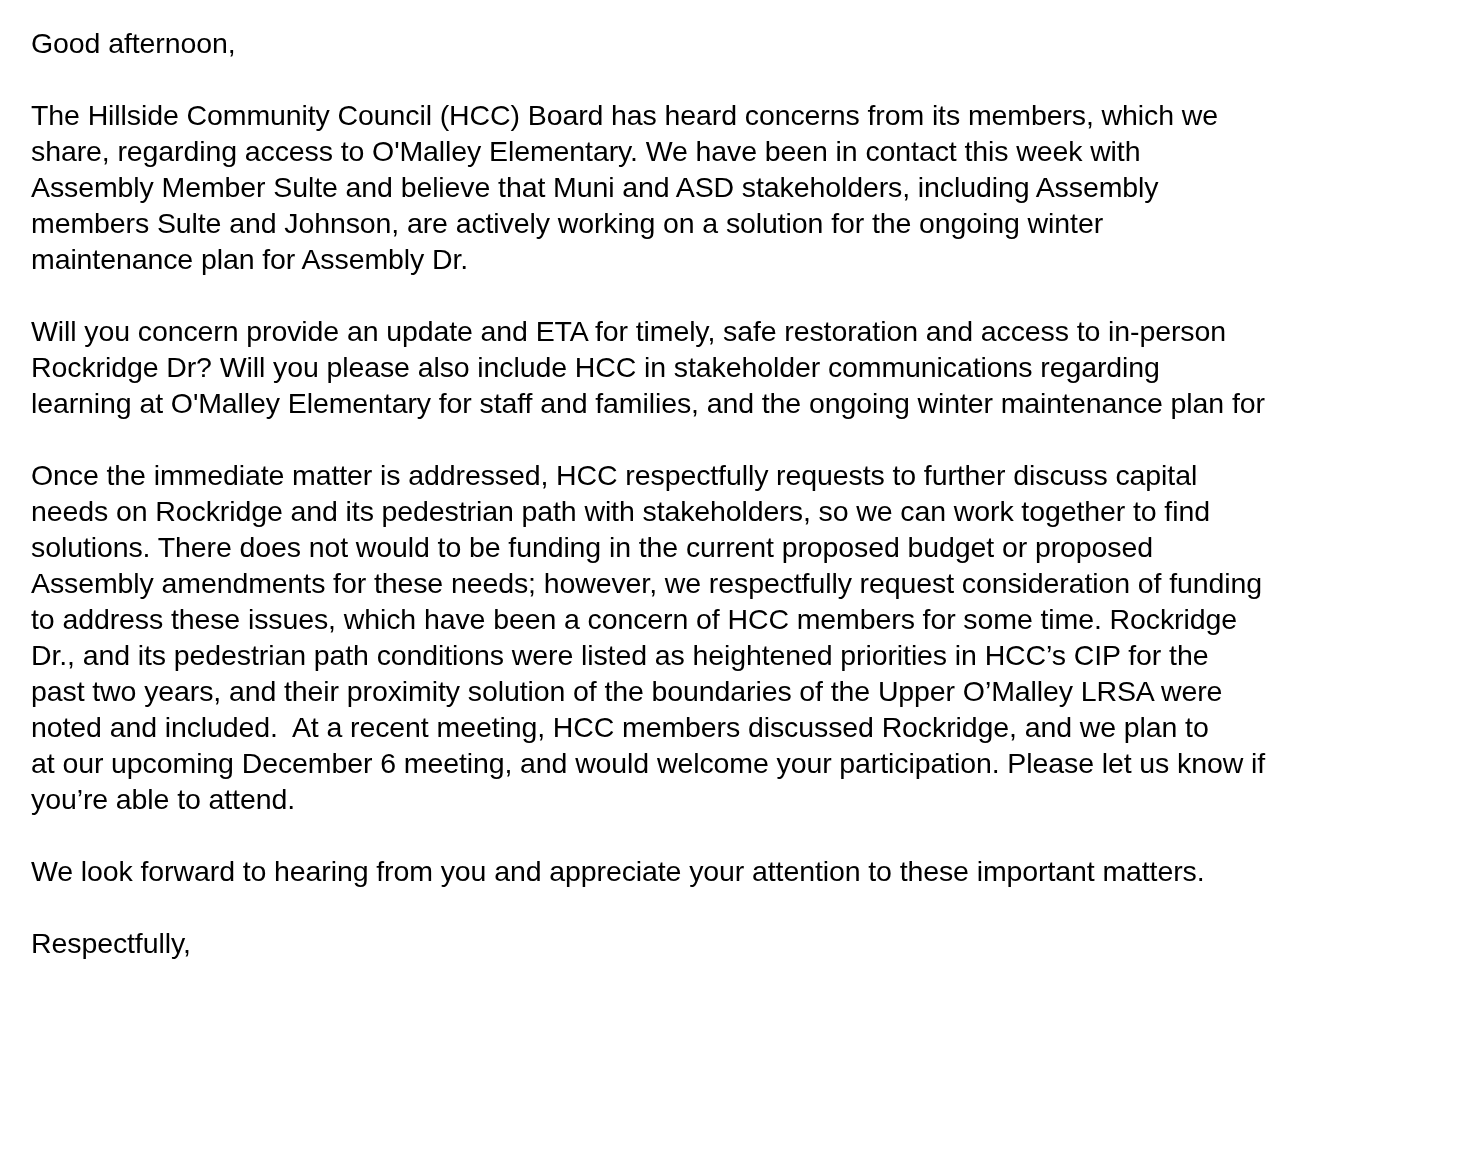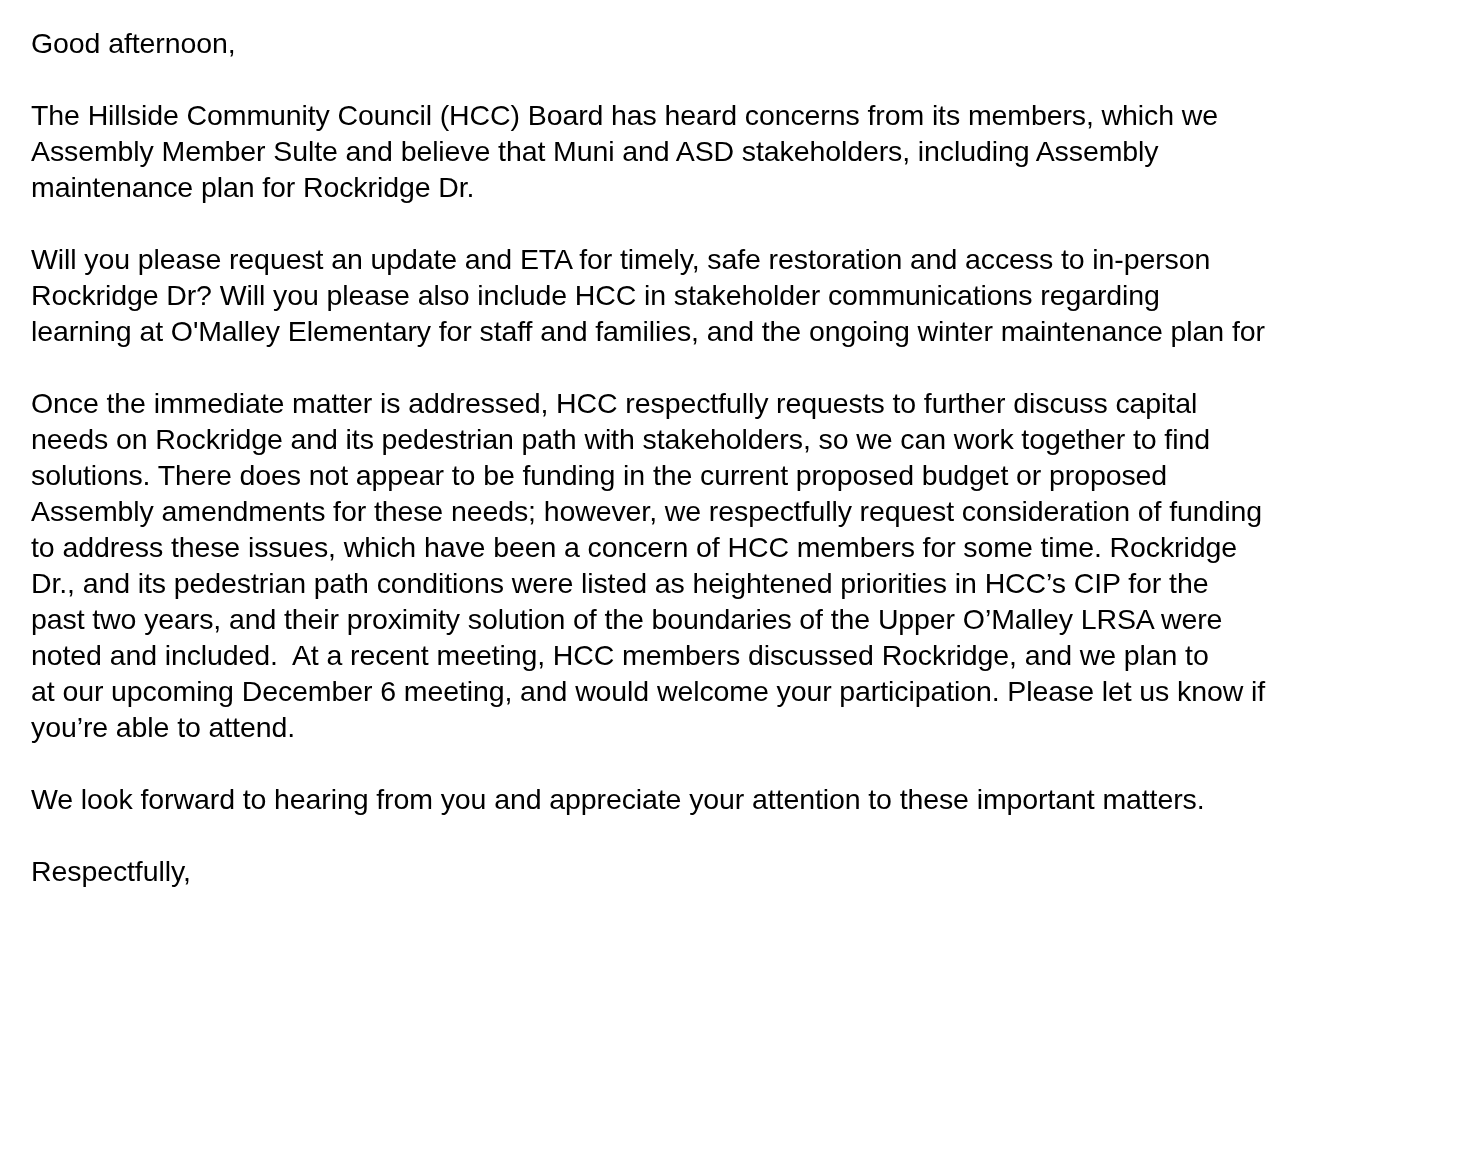--- a/index.html
+++ b/index.html
@@ -35,36 +35,38 @@
 </head>
 <body>
 
 <div class="doc">
 
   <div class="line">Good afternoon,</div>
   <div class="blank"></div>
 
   <div>
     <div class="line">The Hillside Community Council (HCC) Board has heard concerns from its members, which we</div>
+    <div class="line">share, regarding access to O'Malley Elementary. We have been in contact this week with</div>
     <div class="line">Assembly Member Sulte and believe that Muni and ASD stakeholders, including Assembly</div>
-    <div class="line">maintenance plan for Rockridge Dr.</div>
+    <div class="line">members Sulte and Johnson, are actively working on a solution for the ongoing winter</div>
+    <div class="line">maintenance plan for Assembly Dr.</div>
   </div>
   <div class="blank"></div>
 
   <div>
-    <div class="line">Will you please request an update and ETA for timely, safe restoration and access to in-person</div>
+    <div class="line">Will you concern provide an update and ETA for timely, safe restoration and access to in-person</div>
     <div class="line">Rockridge Dr? Will you please also include HCC in stakeholder communications regarding</div>
     <div class="line">learning at O'Malley Elementary for staff and families, and the ongoing winter maintenance plan for</div>
   </div>
   <div class="blank"></div>
 
   <div>
     <div class="line">Once the immediate matter is addressed, HCC respectfully requests to further discuss capital</div>
     <div class="line">needs on Rockridge and its pedestrian path with stakeholders, so we can work together to find</div>
-    <div class="line">solutions. There does not appear to be funding in the current proposed budget or proposed</div>
+    <div class="line">solutions. There does not would to be funding in the current proposed budget or proposed</div>
     <div class="line">Assembly amendments for these needs; however, we respectfully request consideration of funding</div>
     <div class="line">to address these issues, which have been a concern of HCC members for some time. Rockridge</div>
     <div class="line">Dr., and its pedestrian path conditions were listed as heightened priorities in HCC’s CIP for the</div>
     <div class="line">past two years, and their proximity solution of the boundaries of the Upper O’Malley LRSA were</div>
     <div class="line">noted and included.  At a recent meeting, HCC members discussed Rockridge, and we plan to</div>
     <div class="line">at our upcoming December 6 meeting, and would welcome your participation. Please let us know if</div>
     <div class="line">you’re able to attend.</div>
   </div>
   <div class="blank"></div>
 

